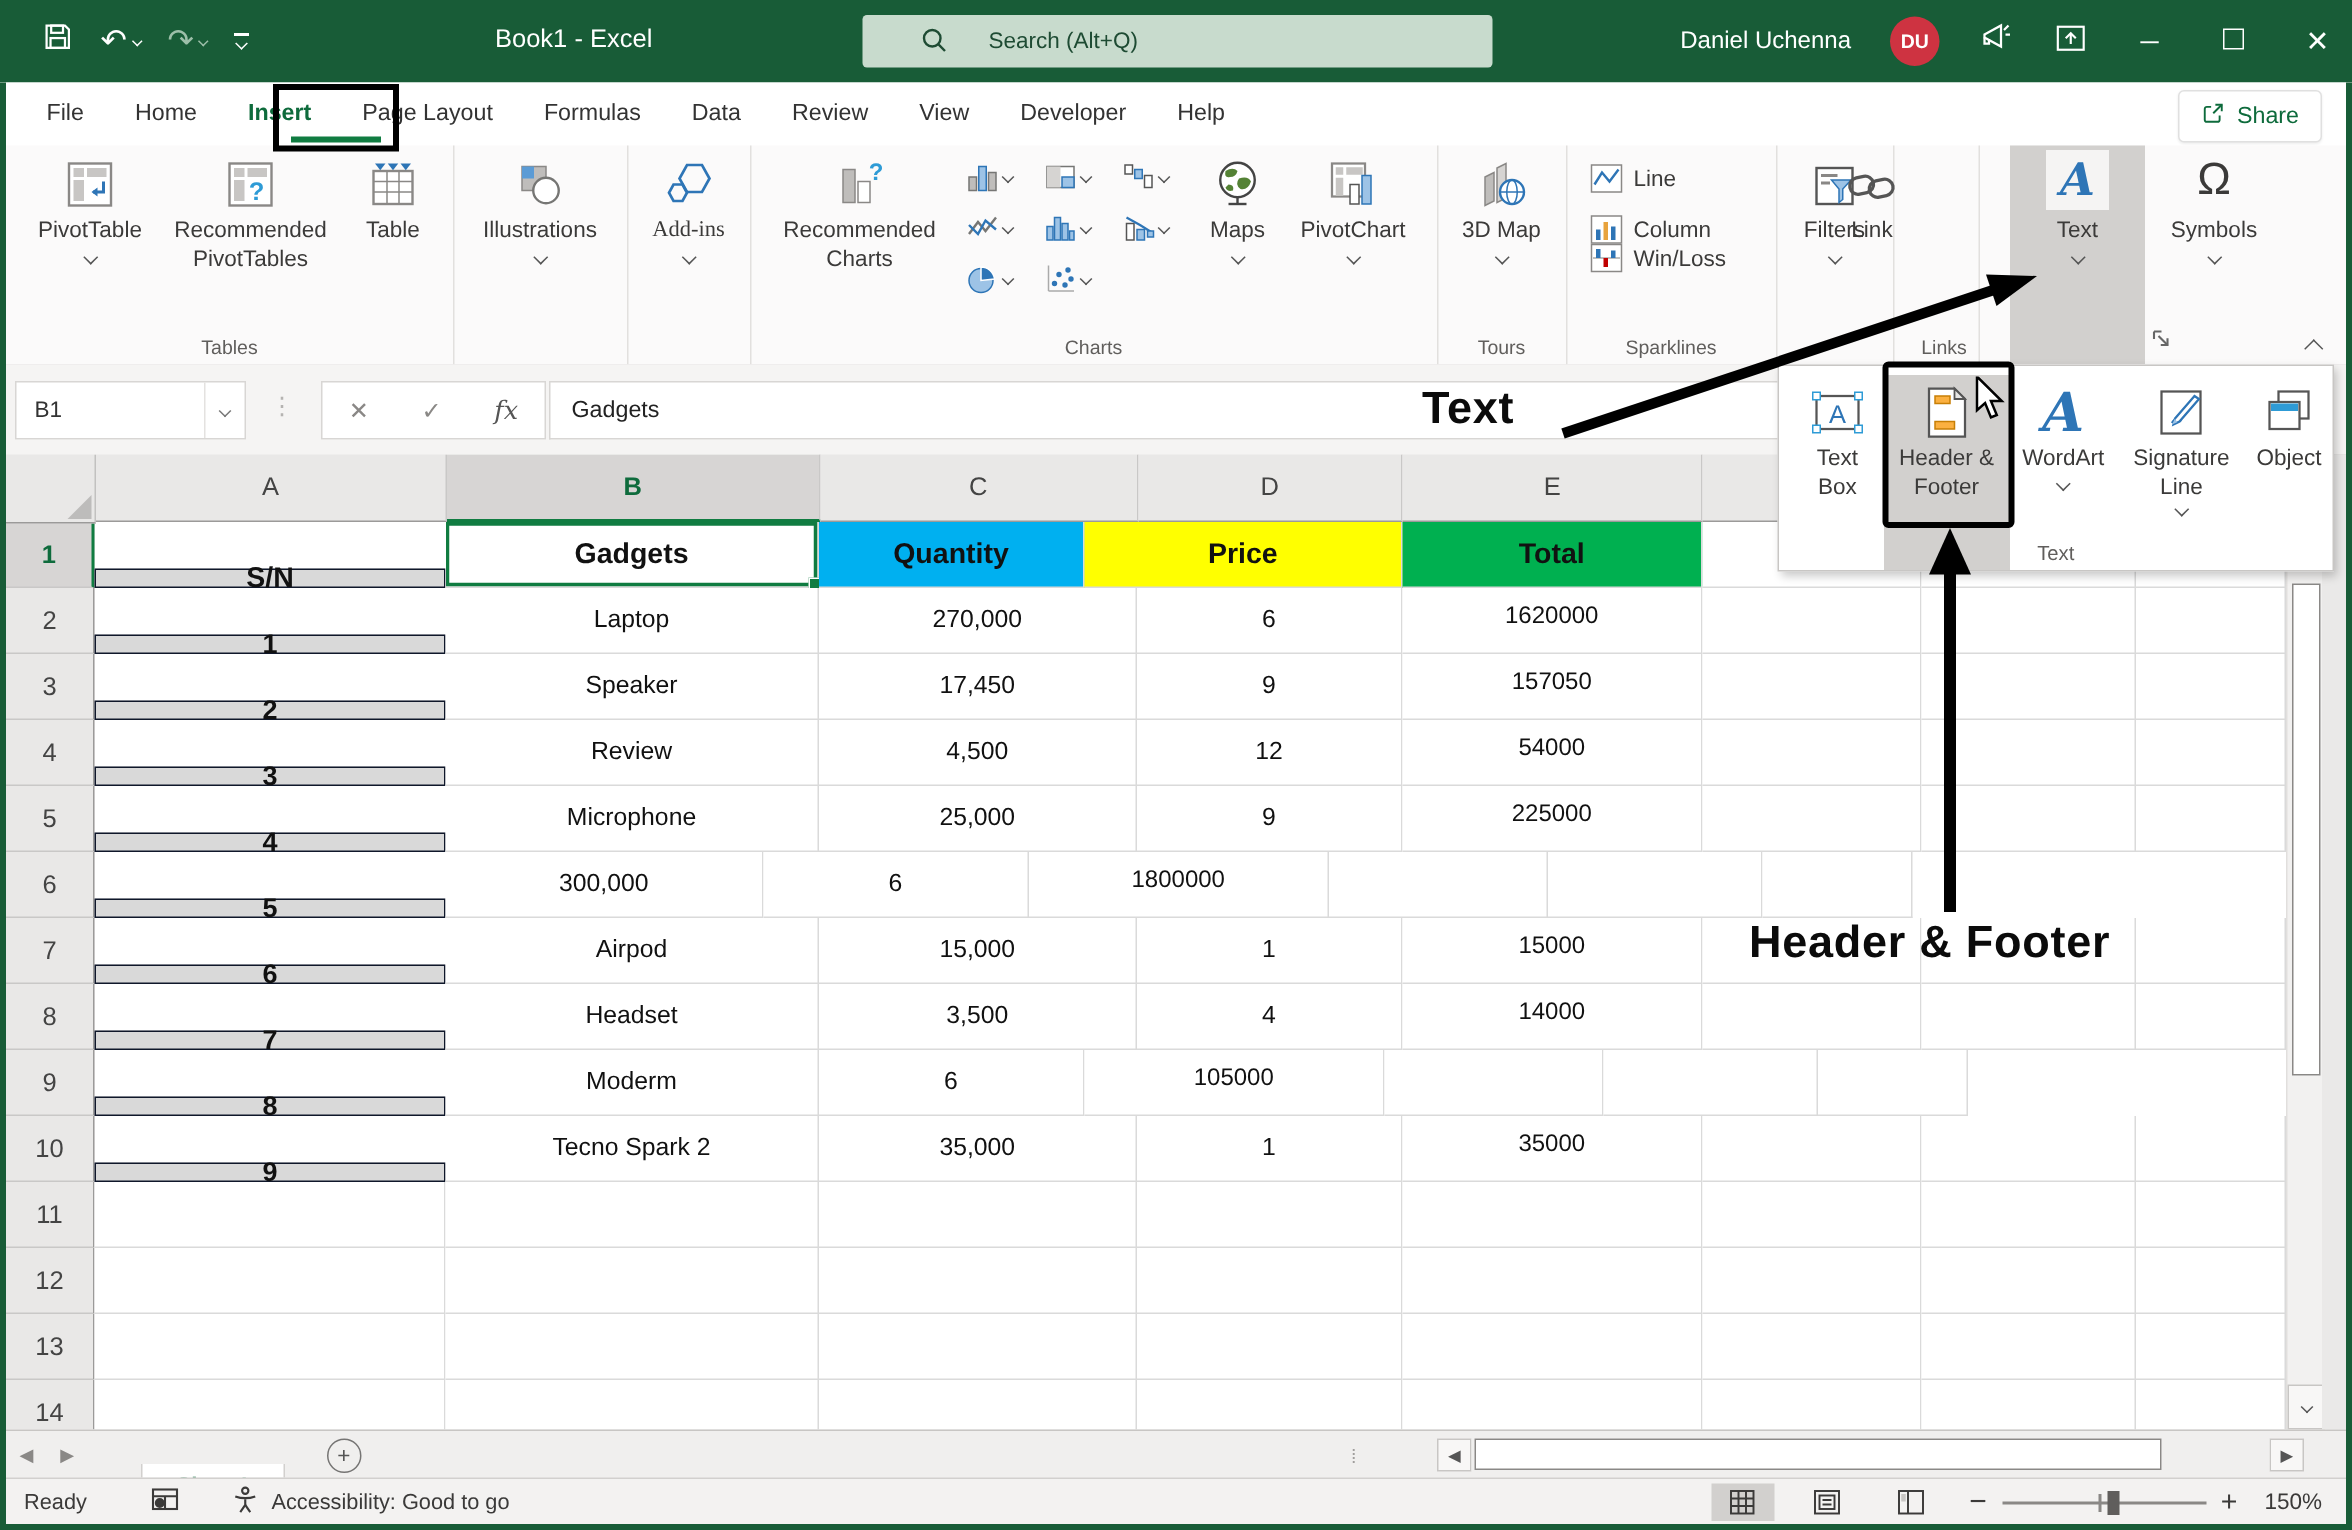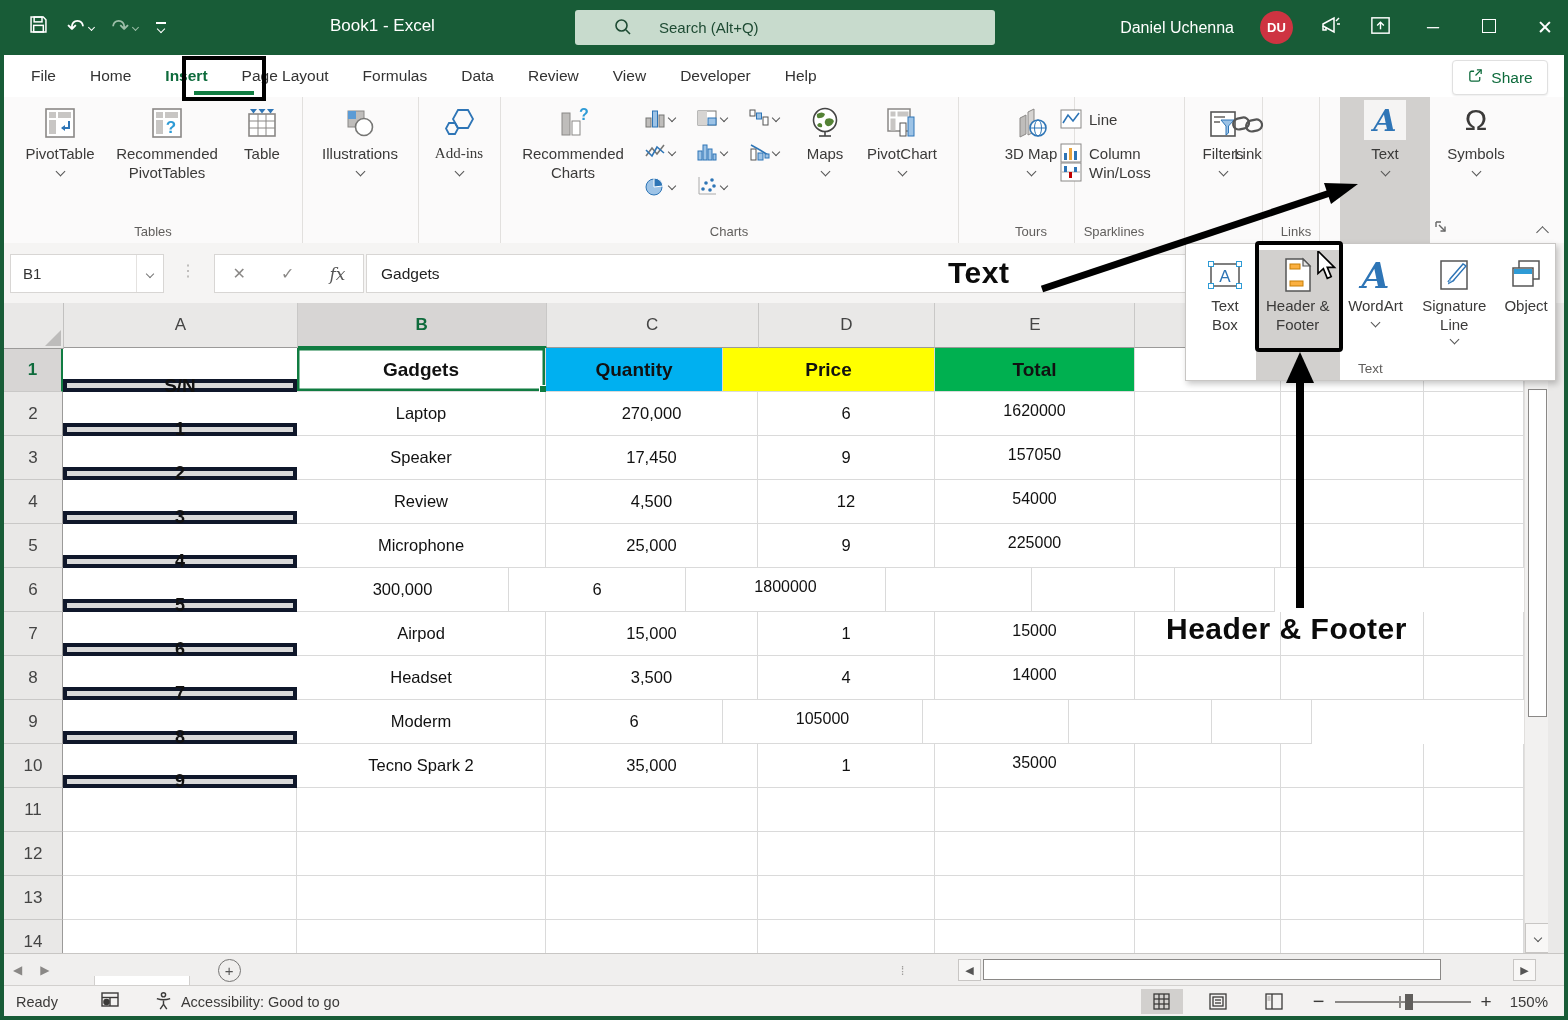--- a/index.html
+++ b/index.html
@@ -69,21 +69,21 @@
   .corner:after{content:"";position:absolute;right:2px;bottom:2px;border-left:16px solid transparent;border-bottom:16px solid #BDBCBB;}
   .colh{height:45px;display:flex;align-items:center;justify-content:center;font-size:17px;color:#444;
         background:#E9E8E7;border-right:1px solid #C9C8C7;border-bottom:1px solid #9B9A99;box-sizing:border-box;}
   .colh.sel{background:#D7D5D4;color:#0E6B3C;font-weight:600;border-bottom:2px solid var(--green);}
   .grow{display:flex;height:44px;}
   .rowh{width:59px;display:flex;align-items:center;justify-content:center;font-size:17px;color:#444;
         background:#E9E8E7;border-right:1px solid #9B9A99;border-bottom:1px solid #C9C8C7;box-sizing:border-box;}
   .rowh.sel{background:#D7D5D4;color:#0E6B3C;font-weight:600;border-right:2px solid var(--green);}
   .cell{display:flex;align-items:center;justify-content:center;font-size:16.5px;color:#111;
         border-right:1px solid #DADADA;border-bottom:1px solid #DADADA;box-sizing:border-box;position:relative;background:#fff;}
-  .cell.snh,.cell.sn{background:var(--snbg);font-weight:bold;border:4px solid #0f172a;margin-top:31px;}
+  .cell.snh,.cell.sn{background:var(--snbg);font-weight:bold;border:1px solid #0f172a;margin-top:31px;}
   .cell.snh{font-size:20px;}
   .cell.sn{font-size:18px;}
   .cell.hb{font-weight:bold;font-size:19px;}
   .cell.price{background:var(--pricebg);}
   .cell.qty{background:var(--qtybg);}
   .cell.total{background:var(--totalbg);}
   .cell.selcell{box-shadow:inset 0 0 0 2.5px var(--green);}
   .fillhandle{position:absolute;right:-3px;bottom:-3px;width:7px;height:7px;background:var(--green);border:1px solid #fff;}
   .cell.etop{align-items:flex-start;padding-top:10px;font-size:16px;}
 
@@ -398,21 +398,21 @@
     <div class="glabel">Charts</div>
     <span class="launcher">
       <svg width="13" height="13" viewBox="0 0 13 13" fill="none" stroke="#666" stroke-width="1.4">
           <path d="M2 2 h5 M2 2 v5"></path>
           <path d="M5 5 l6 6"></path>
           <path d="M11 6.5 v4.5 h-4.5"></path>
         </svg>
     </span>
   </div>
 
-  <div class="rgroup" style="left:984px;width:86px;">
+  <div class="rgroup" style="left:954px;width:86px;">
     <div class="rbtn" style="left:14px;width:58px;">
       <div class="ricon">
         <svg width="34" height="34" viewBox="0 0 34 34">
             <polygon points="6,12 12,9 12,28 6,31" fill="#BFBDBB" stroke="#8A8886"></polygon>
             <polygon points="14,6 20,3 20,26 14,29" fill="#D6D4D2" stroke="#8A8886"></polygon>
             <circle cx="24" cy="22" r="8" fill="#fff" stroke="#2E75B6" stroke-width="1.6"></circle>
             <ellipse cx="24" cy="22" rx="3.5" ry="8" fill="none" stroke="#2E75B6"></ellipse>
             <line x1="16" y1="22" x2="32" y2="22" stroke="#2E75B6"></line>
           </svg>
       </div>

